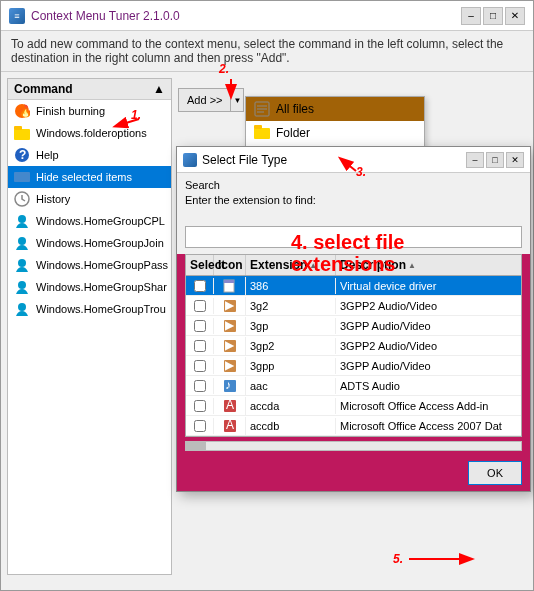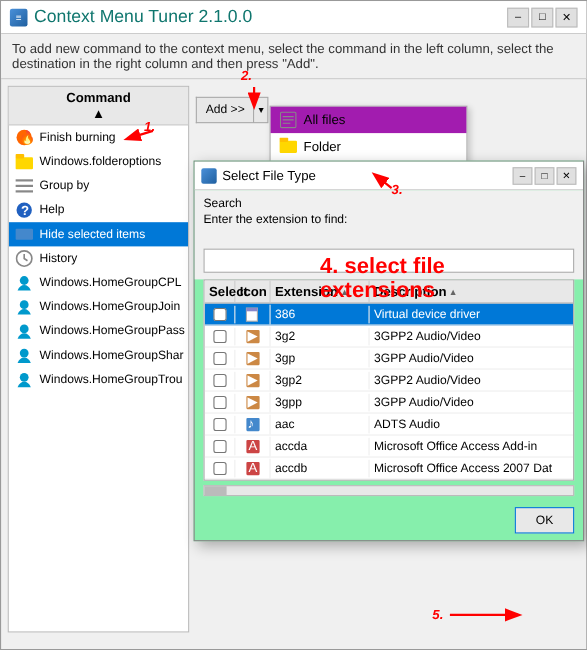--- a/index.html
+++ b/index.html
@@ -29,22 +29,22 @@
       gap: 6px;
     }
     .title-bar-icon {
       width: 16px; height: 16px;
       background: linear-gradient(135deg, #4a90d9, #2060a0);
       border-radius: 2px;
       display: flex; align-items: center; justify-content: center;
       color: white; font-size: 9px;
     }
     .title-bar-title {
-      font-size: 16px;
-      color: #0f766e;
+      font-size: 12px;
+      color: #701a75;
     }
     .title-bar-controls {
       display: flex;
       gap: 2px;
     }
     .title-btn {
       width: 20px; height: 18px;
       background: #e0e0e0;
       border: 1px solid #bbb;
       cursor: pointer;
@@ -79,21 +79,20 @@
     }
     .panel-header {
       background: #e8e8e8;
       padding: 3px 6px;
       font-size: 11px;
       font-weight: bold;
       border-bottom: 1px solid #ccc;
       display: flex;
       align-items: center;
       justify-content: space-between;
-      flex-direction: column;
     }
     .left-list {
       overflow-y: auto;
       flex: 1;
     }
     .left-list-item {
       display: flex;
       align-items: center;
       padding: 3px 6px;
       cursor: pointer;
@@ -167,41 +166,41 @@
       z-index: 50;
     }
     .dropdown-item {
       display: flex;
       align-items: center;
       padding: 4px 8px;
       gap: 6px;
       cursor: pointer;
       font-size: 11px;
     }
-    .dropdown-item.highlighted { background: #a21caf; }
+    .dropdown-item.highlighted { background: #a16207; }
     .dropdown-icon {
       width: 16px; height: 16px;
       flex-shrink: 0;
     }
 
     
     .right-panel {
       flex: 1;
       background: #f0f0f0;
       display: flex;
       flex-direction: column;
     }
 
     
     .file-type-dialog {
       position: absolute;
       top: 145px;
       left: 175px;
       width: 355px;
-      background: #86efac;
+      background: #be185d;
       border: 1px solid #888;
       box-shadow: 4px 4px 12px rgba(0,0,0,0.3);
       z-index: 60;
     }
     .dialog-title-bar {
       background: #ffffff;
       height: 26px;
       display: flex;
       align-items: center;
       padding: 0 6px;
@@ -382,30 +381,20 @@
         <div class="left-list-item">
           <div class="item-icon">
             <svg width="16" height="14">
                 <rect x="0" y="3" width="16" height="11" rx="1" fill="#ffd700"></rect>
                 <rect x="0" y="0" width="8" height="4" rx="1" fill="#ffc000"></rect>
               </svg>
           </div>
           <span class="item-label">Windows.folderoptions</span>
         </div>
 
-        <div class="left-list-item">
-          <div class="item-icon">
-            <svg width="16" height="16">
-                <rect x="0" y="2" width="16" height="2" fill="#888"></rect>
-                <rect x="0" y="7" width="16" height="2" fill="#888"></rect>
-                <rect x="0" y="12" width="16" height="2" fill="#888"></rect>
-              </svg>
-          </div>
-          <span class="item-label">Group by</span>
-        </div>
 
         <div class="left-list-item">
           <div class="item-icon">
             <svg width="16" height="16">
                 <circle cx="8" cy="8" r="7" fill="#2060c0"></circle>
                 <text x="5" y="12" font-size="11" fill="white" font-weight="bold">?</text>
               </svg>
           </div>
           <span class="item-label">Help</span>
         </div>

